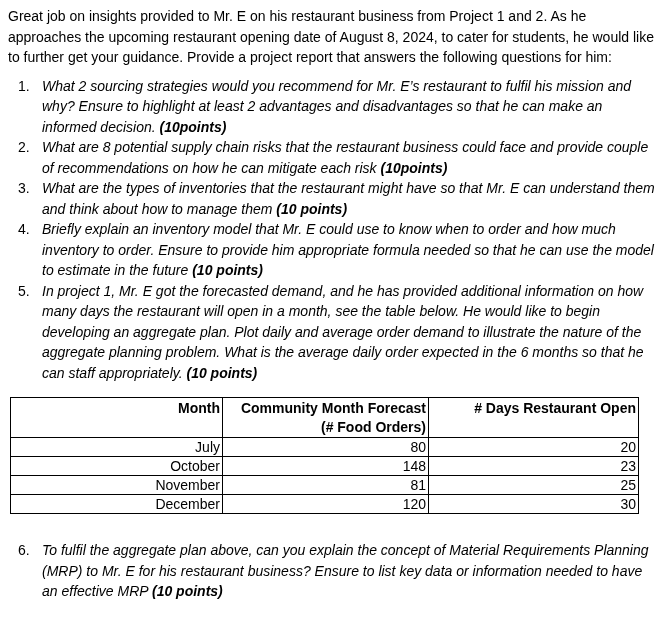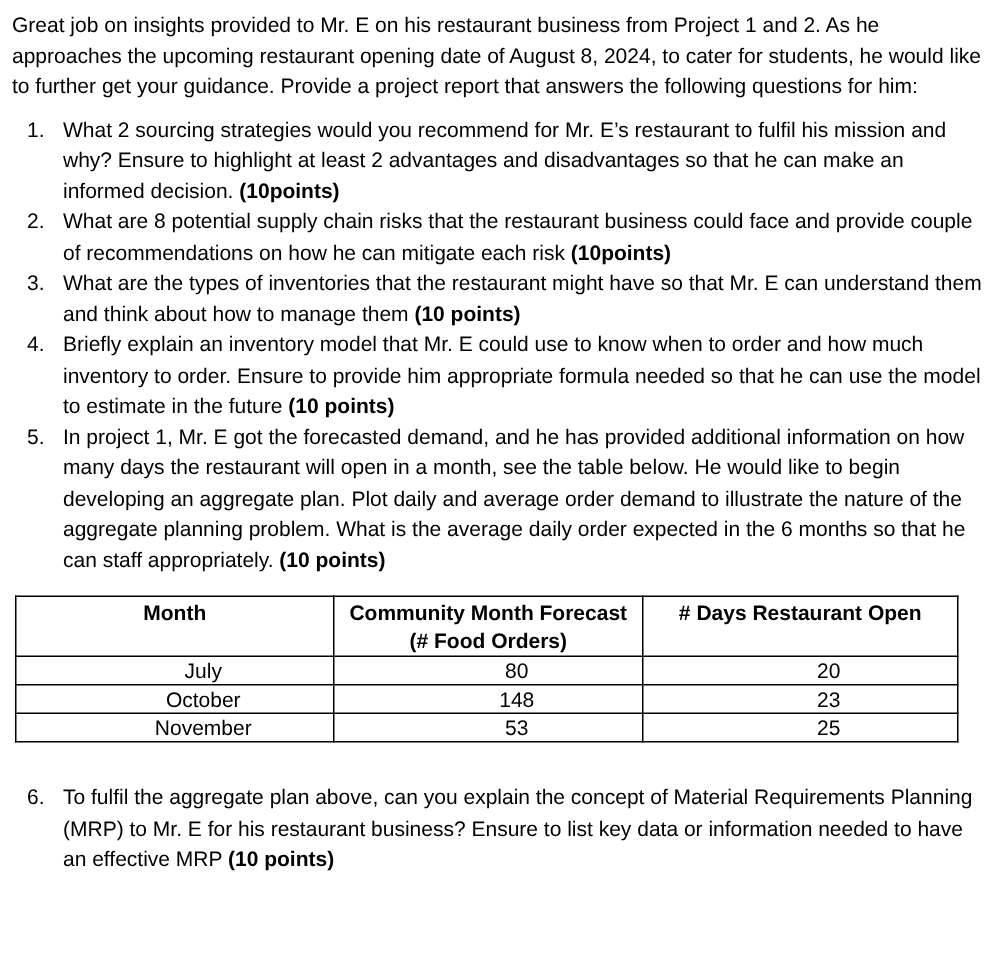--- a/index.html
+++ b/index.html
@@ -8,31 +8,31 @@
     width: 670px; height: 638px;
     background: #ffffff; color: #000000;
     font-family: "Liberation Sans", sans-serif;
     overflow: hidden;
   }
   .page { padding: 6px 10px 0 8px; font-size: 14px; line-height: 20.5px; }
   .para { margin: 0 0 8px 0; }
   .qlist { margin: 0; }
   .qitem { display: flex; }
   .qnum { flex: 0 0 34px; padding-left: 10px; }
-  .qbody { flex: 1; }
+  .qbody { flex: 1; font-style: italic; }
   .pts { font-weight: bold; }
   table.forecast {
     border-collapse: collapse;
     table-layout: fixed;
     width: 628px;
     margin: 14px 0 0 2px;
   }
   table.forecast th, table.forecast td {
     border: 1.5px solid #000000;
-    text-align: center;
+    text-align: right;
     padding: 1px 2px;
     overflow: hidden;
   }
   table.forecast th {
     font-weight: bold;
     vertical-align: top;
     height: 40px;
     line-height: 18.5px;
   }
   table.forecast td {
@@ -118,22 +118,27 @@
         <td>80</td>
         <td>20</td>
       </tr>
       <tr>
         <td>October</td>
         <td>148</td>
         <td>23</td>
       </tr>
       <tr>
         <td>November</td>
-        <td>53</td>
+        <td>81</td>
         <td>25</td>
+      </tr>
+      <tr>
+        <td>December</td>
+        <td>120</td>
+        <td>30</td>
       </tr>
     </tbody>
   </table>
 
   <div class="qitem q6">
     <span class="qnum">6.</span>
     <div class="qbody">
       <span>To fulfil the aggregate plan above, can you explain the concept of Material Requirements Planning (MRP) to Mr. E for his restaurant business? Ensure to list key data or information needed to have an effective MRP</span>
       <span class="pts">(10 points)</span>
     </div>

